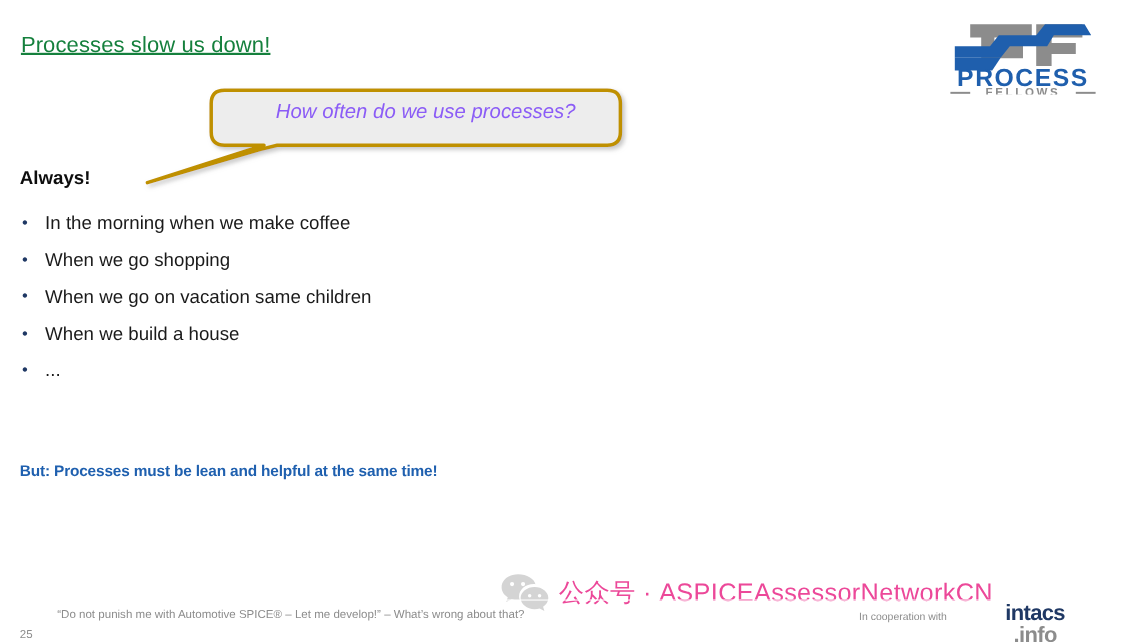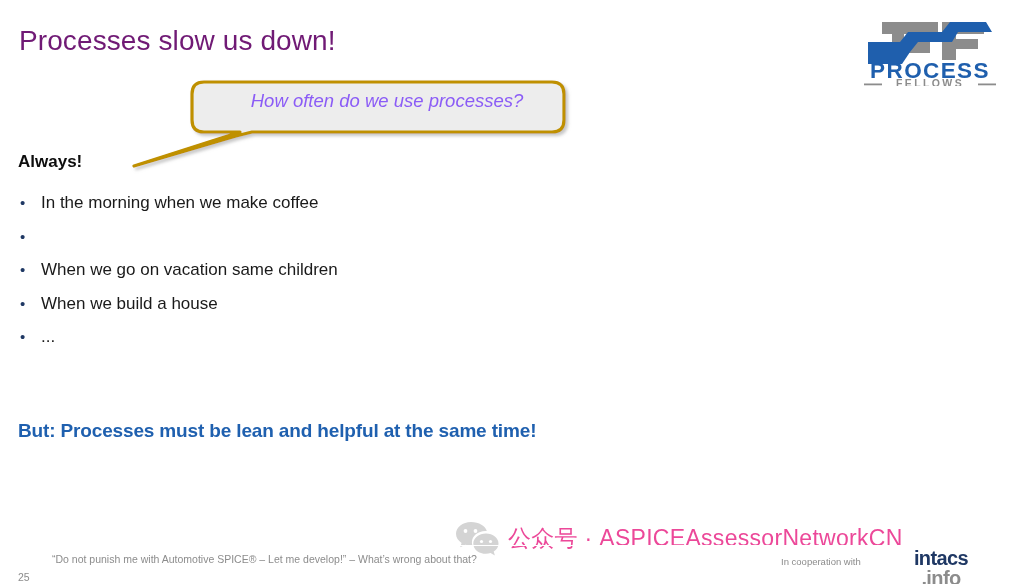--- a/index.html
+++ b/index.html
@@ -16,25 +16,26 @@
     height: 584px;
     background: #ffffff;
     overflow: hidden;
   }
 
   
   #slide-title {
     position: absolute;
     left: 19px;
     top: 24px;
-    font-size: 28px;
+    font-size: 20px;
     line-height: 34px;
-    color: #701a75;
+    color: #15803d;
     letter-spacing: 0.1px;
     white-space: nowrap;
+    text-decoration: underline;
   }
 
   
   #brand-logo {
     position: absolute;
     left: 846px;
     top: 8px;
     width: 168px;
     height: 78px;
     text-align: center;
@@ -98,21 +99,21 @@
     line-height: 33.6px;
     color: #1F3864;
     font-size: 15px;
   }
 
   
   #conclusion-line {
     position: absolute;
     left: 18px;
     top: 420px;
-    font-size: 19px;
+    font-size: 14px;
     font-weight: bold;
     color: #1F60AF;
     font-stretch: condensed;
     letter-spacing: -0.15px;
     white-space: nowrap;
   }
 
   
   #watermark {
     position: absolute;
@@ -247,20 +248,21 @@
 
   <div id="always-heading">Always!</div>
 
   <ul id="bullet-list">
     <li>
       <span class="bullet-dot">•</span>
       <span>In the morning when we make coffee</span>
     </li>
     <li>
       <span class="bullet-dot">•</span>
+      <span>When we go shopping</span>
     </li>
     <li>
       <span class="bullet-dot">•</span>
       <span>When we go on vacation same children</span>
     </li>
     <li>
       <span class="bullet-dot">•</span>
       <span>When we build a house</span>
     </li>
     <li>

